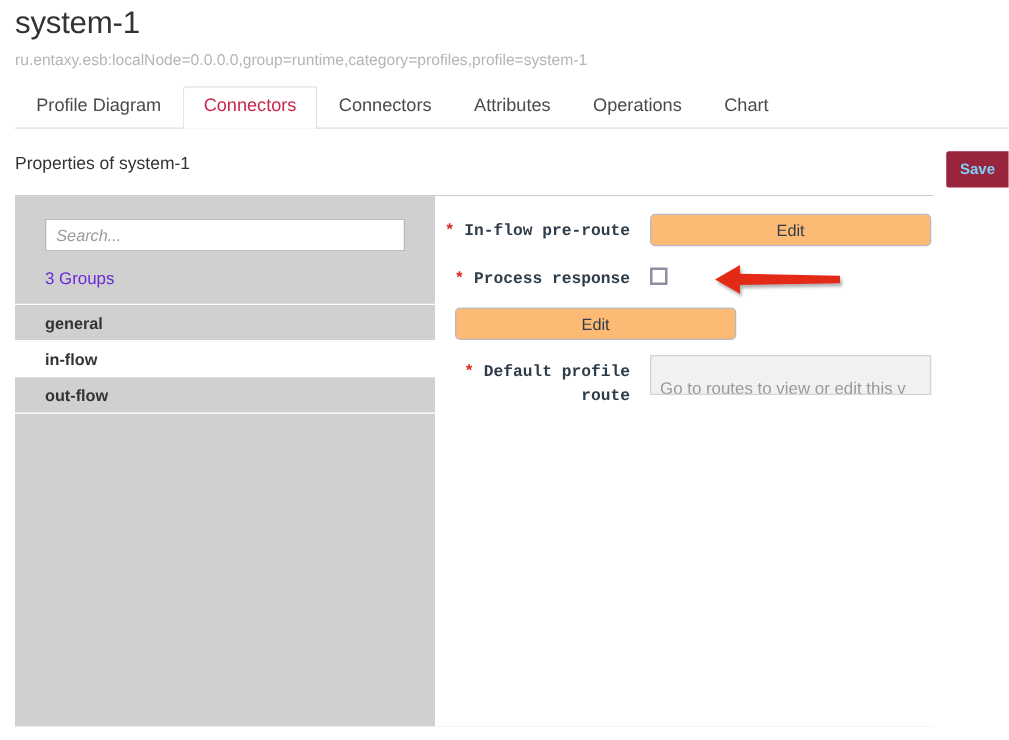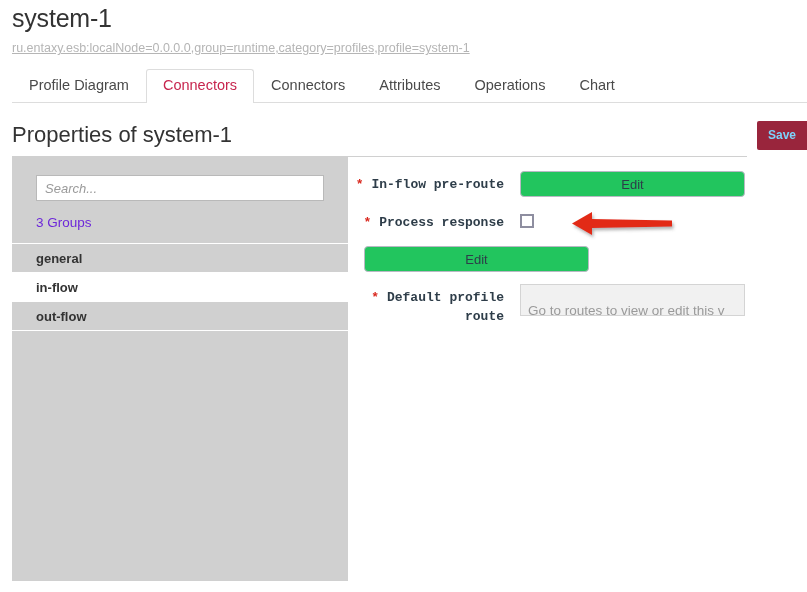--- a/index.html
+++ b/index.html
@@ -13,21 +13,21 @@
   .page { position: relative; width: 807px; height: 592px; }
 
   
   .page-title {
     position: absolute; left: 12px; top: 4px;
     font-size: 25px; font-weight: 400; color: #333333;
     letter-spacing: -0.2px;
   }
   .breadcrumb {
     position: absolute; left: 12px; top: 41px;
-    font-size: 12.5px; color: #b5b5b5; white-space: nowrap; text-decoration: underline;
+    font-size: 12.5px; color: #b5b5b5; white-space: nowrap;
   }
 
   
   .tabbar {
     position: absolute; left: 12px; top: 70px;
     width: 795px; height: 33px;
     border-bottom: 1px solid #dddddd;
     display: flex; align-items: flex-end;
   }
   .tab {
@@ -45,21 +45,21 @@
     background: #ffffff;
     border-color: #dddddd;
     border-radius: 3px 3px 0 0;
     margin-bottom: -1px;
     padding-bottom: 9px;
   }
 
   
   .section-title {
     position: absolute; left: 12px; top: 122px;
-    font-size: 22px; color: #333333; font-weight: 400;
+    font-size: 14px; color: #333333; font-weight: 400;
   }
   .save-btn {
     position: absolute; right: 0px; top: 121px;
     background: #99253c; color: #7dd3fc;
     font-size: 12px; font-weight: bold;
     padding: 7px 11px 8px 11px;
     border: none; border-radius: 2px 0 0 2px;
     cursor: pointer; line-height: 14px;
   }
 
@@ -115,21 +115,21 @@
   .form-label {
     width: 156px; text-align: right;
     font-size: 13px; font-weight: bold; color: #2e3d49;
     line-height: 19px; padding-top: 4px; font-family: Liberation Mono, monospace;
   }
   .req { color: #d9281e; font-weight: bold; }
   .form-control { margin-left: 16px; }
 
   .edit-btn {
     width: 225px; height: 26px;
-    background: #22c55e;
+    background: #fdba74;
     border: 1px solid #b9b9c4;
     border-radius: 4px;
     font-size: 13px; color: #2e3d49;
     font-family: "Liberation Sans", sans-serif;
     cursor: pointer;
   }
   .checkbox {
     width: 14px; height: 14px; margin-top: 5px;
     border: 2px solid #8e8ea0;
     background: #ffffff;

